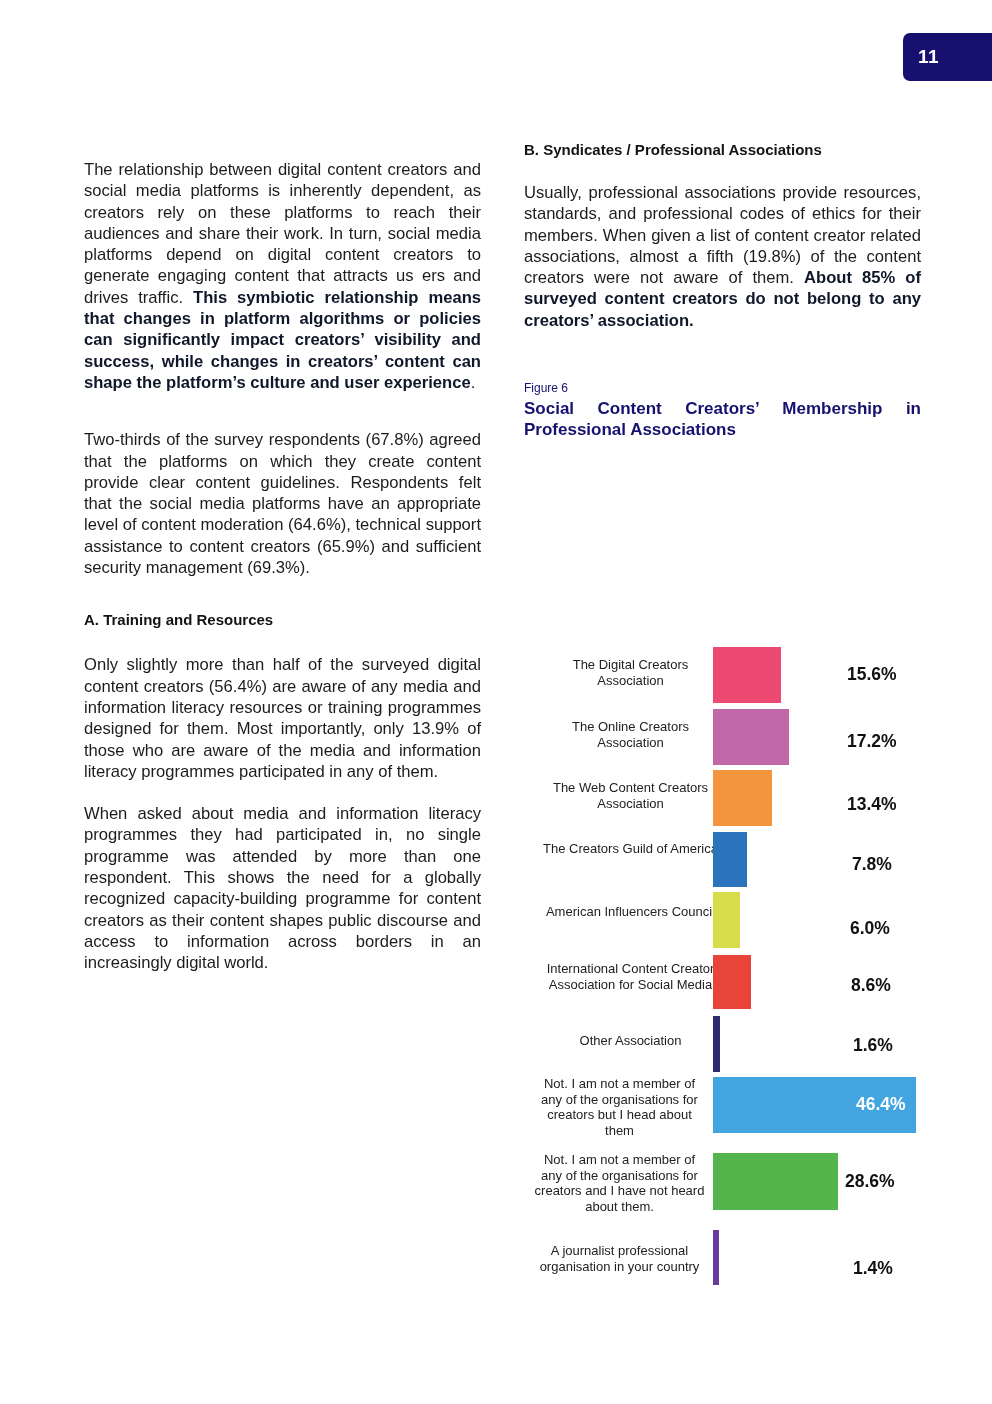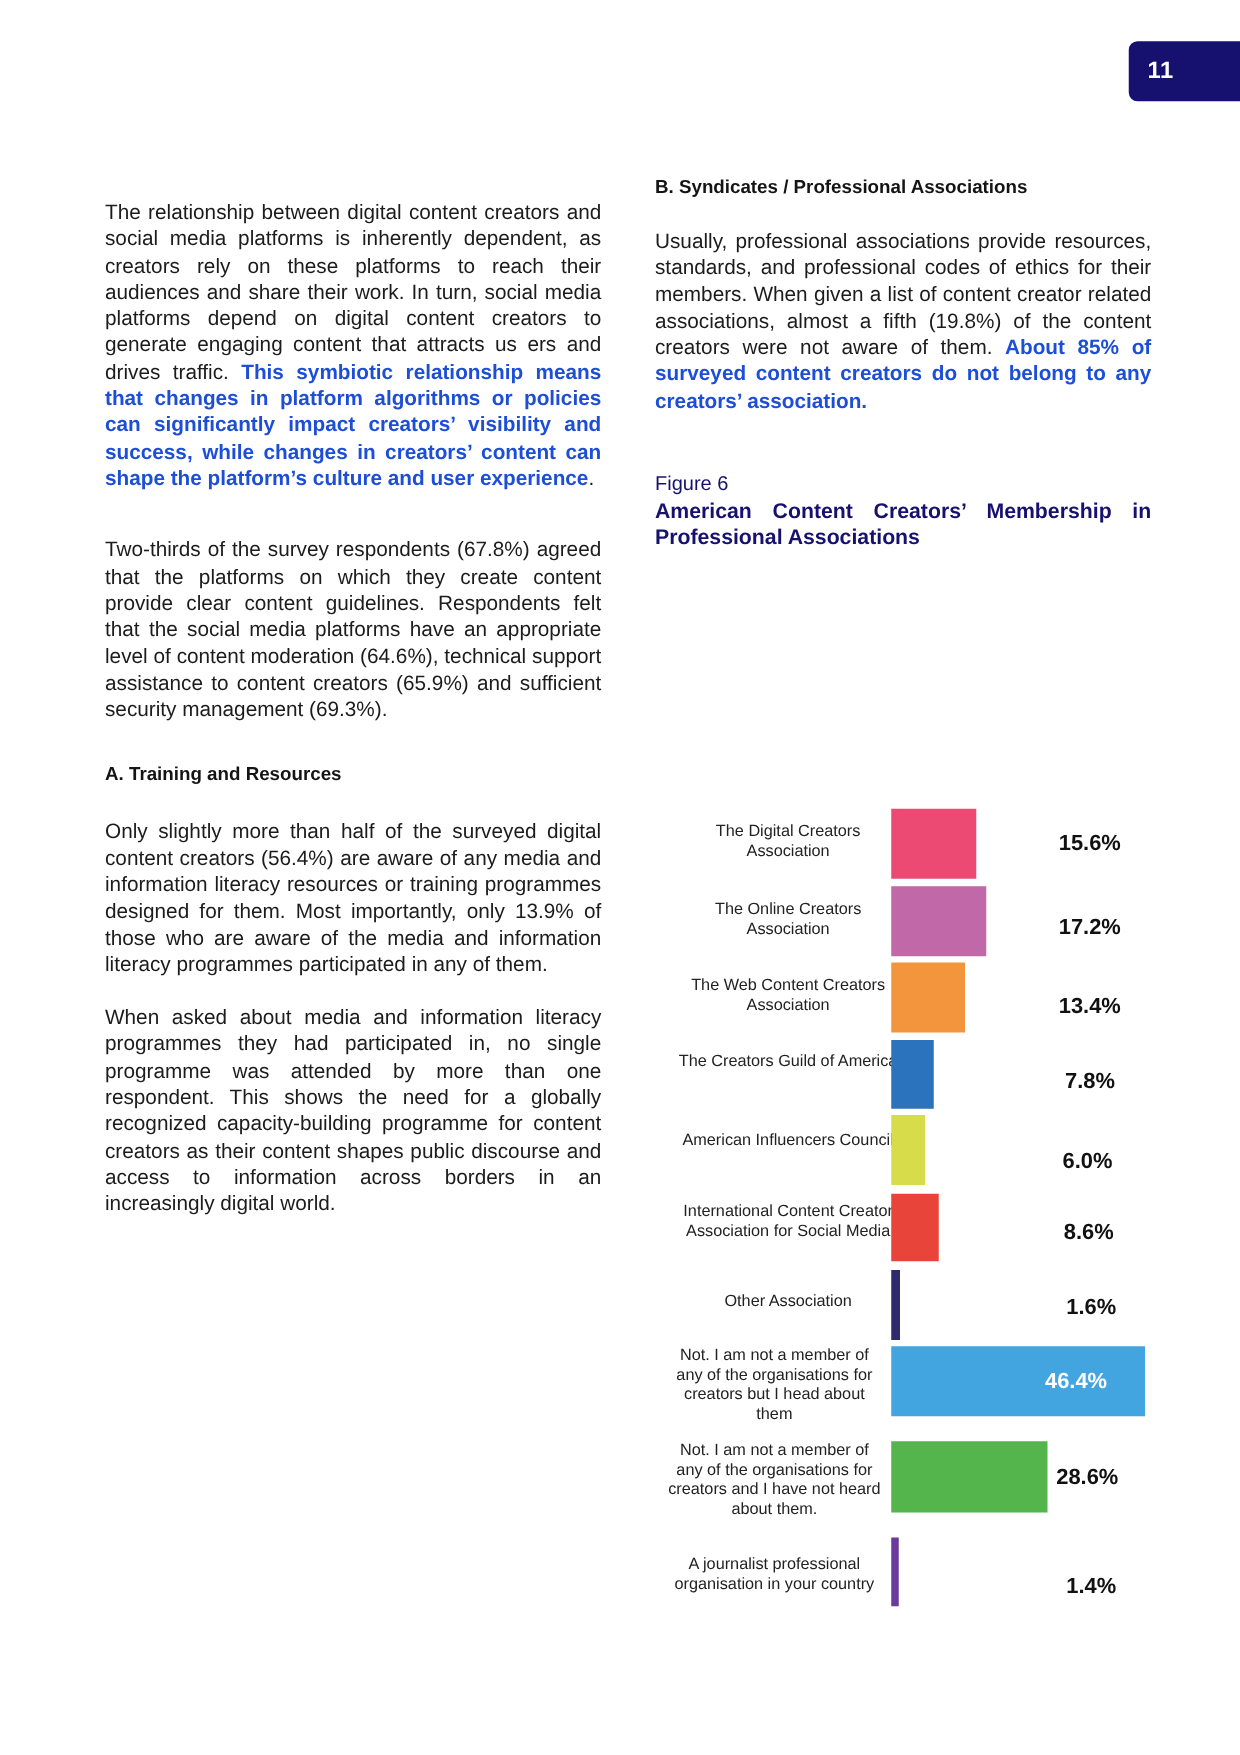--- a/index.html
+++ b/index.html
@@ -12,34 +12,34 @@
     color: #ffffff; font-weight: bold; font-size: 19px;
     padding: 13px 0 0 15px; letter-spacing: 0.5px;
   }
 
   .col { position: absolute; width: 397px; }
   .col-left { left: 84px; top: 138px; }
   .col-right { left: 524px; top: 138px; }
 
   p, .quote, h3, h2 { font-size: 16.6px; line-height: 21.3px; }
   p { text-align: justify; text-align-last: left; color: #1c1c1c; }
-  p b { font-weight: bold; color: #1d4ed8; }
+  p b { font-weight: bold; color: #0f172a; }
 
   .quote {
     font-style: italic; font-weight: bold; text-align: center; color: #141414;
     font-size: 17px; line-height: 24px; padding: 0 2px;
   }
   h3 { font-weight: bold; color: #141414; font-size: 15px; line-height: 24px; text-align: justify; }
   h3.single { text-align-last: left; }
   h3.justified-multi { text-align-last: left; }
   h2.section {
     color: #8c4fcb; font-weight: bold; font-size: 19px; line-height: 24px; text-align: justify; text-align-last: left;
   }
 
-  .fig-label { color: #16106e; font-size: 16px; line-height: 20px; }
+  .fig-label { color: #16106e; font-size: 12px; line-height: 20px; }
   .fig-title { color: #16106e; font-weight: bold; font-size: 17px; line-height: 21px; text-align: justify; text-align-last: left; }
 
   
   .chart { position: absolute; left: 524px; top: 640px; width: 400px; height: 660px; }
   .bar-row { position: absolute; left: 0; width: 400px; }
   .bar-label { position: absolute; font-size: 13px; line-height: 15.5px; color: #222; width: 175px; text-align: center; }
   .bar { position: absolute; left: 189px; }
   .bar-value { position: absolute; font-weight: bold; font-size: 17.5px; color: #111; }
   .bar-value.inside { color: #ffffff; }
 </style>
@@ -65,21 +65,21 @@
   <p style="margin-top:21px;">When asked about media and information literacy programmes they had participated in, no single programme was attended by more than one respondent. This shows the need for a globally recognized capacity-building programme for content creators as their content shapes public discourse and access to information across borders in an increasingly digital world.</p>
 </div>
 
 <div class="col col-right">
   <h3 class="single">B. Syndicates / Professional Associations</h3>
 
   <p style="margin-top:20px;"><span>Usually, professional associations provide resources, standards, and professional codes of ethics for their members. When given a list of content creator related associations, almost a fifth (19.8%) of the content creators were not aware of them. </span><b>About 85% of surveyed content creators do not belong to any creators’ association.</b></p>
 
 
   <div class="fig-label" style="margin-top:47px;">Figure 6</div>
-  <div class="fig-title">American Content Creators’ Membership in Professional Associations</div>
+  <div class="fig-title">Social Content Creators’ Membership in Professional Associations</div>
 </div>
 
 <div class="chart">
   <div class="bar-row" style="top:7px;">
     <div class="bar-label" style="left:19px; top:10px;">The Digital Creators Association</div>
     <div class="bar" style="top:0; width:68px; height:56px; background:#ec4a73;"></div>
     <div class="bar-value" style="left:323px; top:17px;">15.6%</div>
   </div>
 
   <div class="bar-row" style="top:69px;">
@@ -114,21 +114,21 @@
 
   <div class="bar-row" style="top:376px;">
     <div class="bar-label" style="left:19px; top:17px;">Other Association</div>
     <div class="bar" style="top:0; width:7px; height:56px; background:#2e2a6e;"></div>
     <div class="bar-value" style="left:329px; top:19px;">1.6%</div>
   </div>
 
   <div class="bar-row" style="top:437px;">
     <div class="bar-label" style="left:8px; top:-1px;">Not. I am not a member of any of the organisations for creators but I head about them</div>
     <div class="bar" style="top:0; width:203px; height:56px; background:#42a5e0;"></div>
-    <div class="bar-value inside" style="left:312px; top:17px;">46.4%</div>
+    <div class="bar-value inside" style="left:332px; top:17px;">46.4%</div>
   </div>
 
   <div class="bar-row" style="top:513px;">
     <div class="bar-label" style="left:8px; top:-1px;">Not. I am not a member of any of the organisations for creators and I have not heard about them.</div>
     <div class="bar" style="top:0; width:125px; height:57px; background:#53b54b;"></div>
     <div class="bar-value" style="left:321px; top:18px;">28.6%</div>
   </div>
 
   <div class="bar-row" style="top:590px;">
     <div class="bar-label" style="left:8px; top:13px;">A journalist professional organisation in your country</div>

